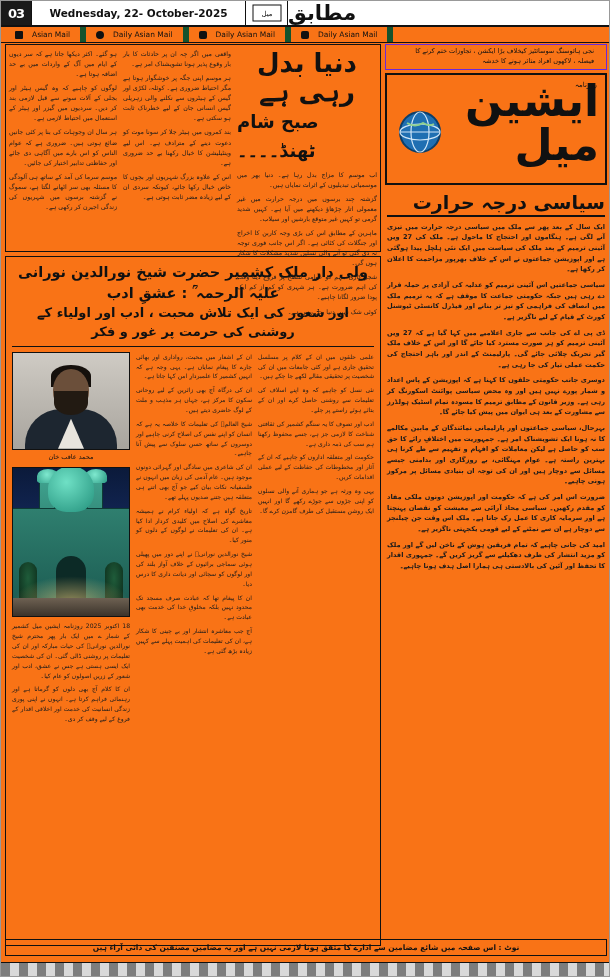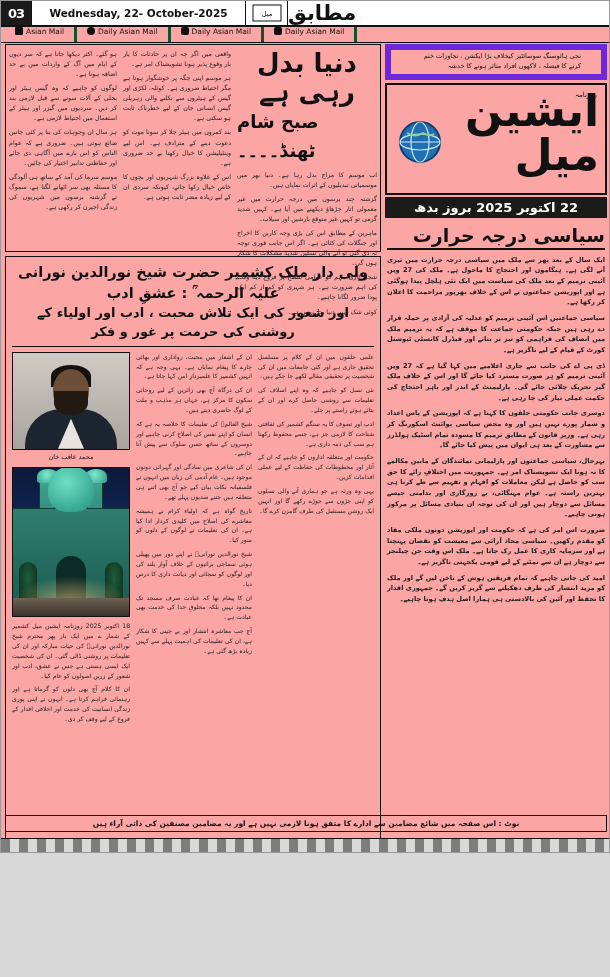--- a/index.html
+++ b/index.html
@@ -2,22 +2,22 @@
 <html><head>
 <meta charset="utf-8">
 <style>
   * { box-sizing: border-box; }
   html, body {
     margin: 0; padding: 0;
     background: #d8d8d8;
     font-family: "DejaVu Sans", sans-serif;
   }
   .page {
-    width: 610px; height: 853px;
-    background: #fca5a5;
+    width: 610px; height: 977px;
+    background: #f97316;
     position: relative;
     overflow: hidden;
     border: 1px solid #999;
   }
 
   
   .topbar {
     position: absolute; top: 0; left: 0; width: 610px; height: 26px;
     background: #ffffff;
     border-bottom: 2px solid #111;
@@ -48,23 +48,23 @@
   }
 
   
   .socialstrip {
     position: absolute; top: 26px; left: 0; width: 610px; height: 16px;
     border-bottom: 1px solid #111;
     display: flex; align-items: center;
     font-size: 7.5px; color: #111;
   }
   .social-item {
-    display: flex; align-items: flex-start; gap: 3px;
+    display: flex; align-items: center; gap: 9px;
     padding: 0 10px;
-    border-right: 3px solid #14532d;
+    border-right: 6px solid #14532d;
     height: 100%;
   }
   .social-item:first-child { padding-left: 14px; }
   .social-item:last-child { border-right: none; }
   .sicon {
     width: 8px; height: 8px; border-radius: 1px;
     background: #111; display: inline-block;
     position: relative;
   }
   .sicon.fb { background:#111; }
@@ -77,21 +77,21 @@
   .body-area {
     position: absolute; top: 43px; left: 0; width: 610px; height: 920px;
     padding: 3px 4px;
   }
 
   
   .right-col {
     position: absolute; top: 0; right: 4px; width: 222px;
   }
   .ticker {
-    border: 6px solid #6d28d9; padding: 2px 20px;
+    border: 1px solid #6d28d9; padding: 2px 12px;
     font-size: 6.5px; text-align: right; direction: rtl;
     line-height: 1.5; color: #111; margin-bottom: 3px;
   }
   .nameplate {
     border: 2px solid #111; padding: 4px 6px 2px; margin-bottom: 0;
     position: relative; height: 112px; overflow: hidden;
   }
   .np-urdu {
     text-align: right; direction: rtl;
     font-size: 44px; font-weight: bold; color: #111;
@@ -301,21 +301,20 @@
             <circle cx="23" cy="23" r="20" fill="#1f6fb2" stroke="#0c3f6b" stroke-width="2"></circle>
             <ellipse cx="23" cy="23" rx="20" ry="8" fill="none" stroke="#cfe6f7" stroke-width="1.2"></ellipse>
             <ellipse cx="23" cy="23" rx="9" ry="20" fill="none" stroke="#cfe6f7" stroke-width="1.2"></ellipse>
             <line x1="3" y1="23" x2="43" y2="23" stroke="#cfe6f7" stroke-width="1.2"></line>
             <path d="M10 14 q8 5 16 0 q6 4 11 1" fill="none" stroke="#8fd08f" stroke-width="2"></path>
           </svg>
         </div>
         <div class="np-urdu">ایشین میل</div>
       </div>
 
-      <div class="np-date-band">22 اکتوبر 2025 بروز بدھ</div>
 
       <div class="edit-head">سیاسی درجہ حرارت</div>
 
       <div class="edit-body">
         <p>ایک سال کے بعد پھر سے ملک میں سیاسی درجہ حرارت میں تیزی آنے لگی ہے۔ ہنگاموں اور احتجاج کا ماحول ہے۔ ملک کی 27 ویں آئینی ترمیم کے بعد ملک کی سیاست میں ایک نئی ہلچل پیدا ہوگئی ہے اور اپوزیشن جماعتوں نے اس کے خلاف بھرپور مزاحمت کا اعلان کر رکھا ہے۔</p>
         <p>سیاسی جماعتیں اس آئینی ترمیم کو عدلیہ کی آزادی پر حملہ قرار دے رہی ہیں جبکہ حکومتی جماعت کا موقف ہے کہ یہ ترمیم ملک میں انصاف کی فراہمی کو تیز تر بنانے اور فیڈرل کانسٹی ٹیوشنل کورٹ کے قیام کے لیے ناگزیر ہے۔</p>
         <p>ڈی پی اے کی جانب سے جاری اعلامیے میں کہا گیا ہے کہ 27 ویں آئینی ترمیم کو ہر صورت مسترد کیا جائے گا اور اس کے خلاف ملک گیر تحریک چلائی جائے گی۔ پارلیمنٹ کے اندر اور باہر احتجاج کی حکمت عملی تیار کی جا رہی ہے۔</p>
         <p>دوسری جانب حکومتی حلقوں کا کہنا ہے کہ اپوزیشن کے پاس اعداد و شمار پورے نہیں ہیں اور وہ محض سیاسی پوائنٹ اسکورنگ کر رہی ہے۔ وزیر قانون کے مطابق ترمیم کا مسودہ تمام اسٹیک ہولڈرز سے مشاورت کے بعد ہی ایوان میں پیش کیا جائے گا۔</p>
         <p>بہرحال، سیاسی جماعتوں اور پارلیمانی نمائندگان کے مابین مکالمے کا نہ ہونا ایک تشویشناک امر ہے۔ جمہوریت میں اختلافِ رائے کا حق سب کو حاصل ہے لیکن معاملات کو افہام و تفہیم سے طے کرنا ہی بہترین راستہ ہے۔ عوام مہنگائی، بے روزگاری اور بدامنی جیسے مسائل سے دوچار ہیں اور ان کی توجہ ان بنیادی مسائل پر مرکوز ہونی چاہیے۔</p>
         <p>ضرورت اس امر کی ہے کہ حکومت اور اپوزیشن دونوں ملکی مفاد کو مقدم رکھیں۔ سیاسی محاذ آرائی سے معیشت کو نقصان پہنچتا ہے اور سرمایہ کاری کا عمل رک جاتا ہے۔ ملک اس وقت جن چیلنجز سے دوچار ہے ان سے نمٹنے کے لیے قومی یکجہتی ناگزیر ہے۔</p>

